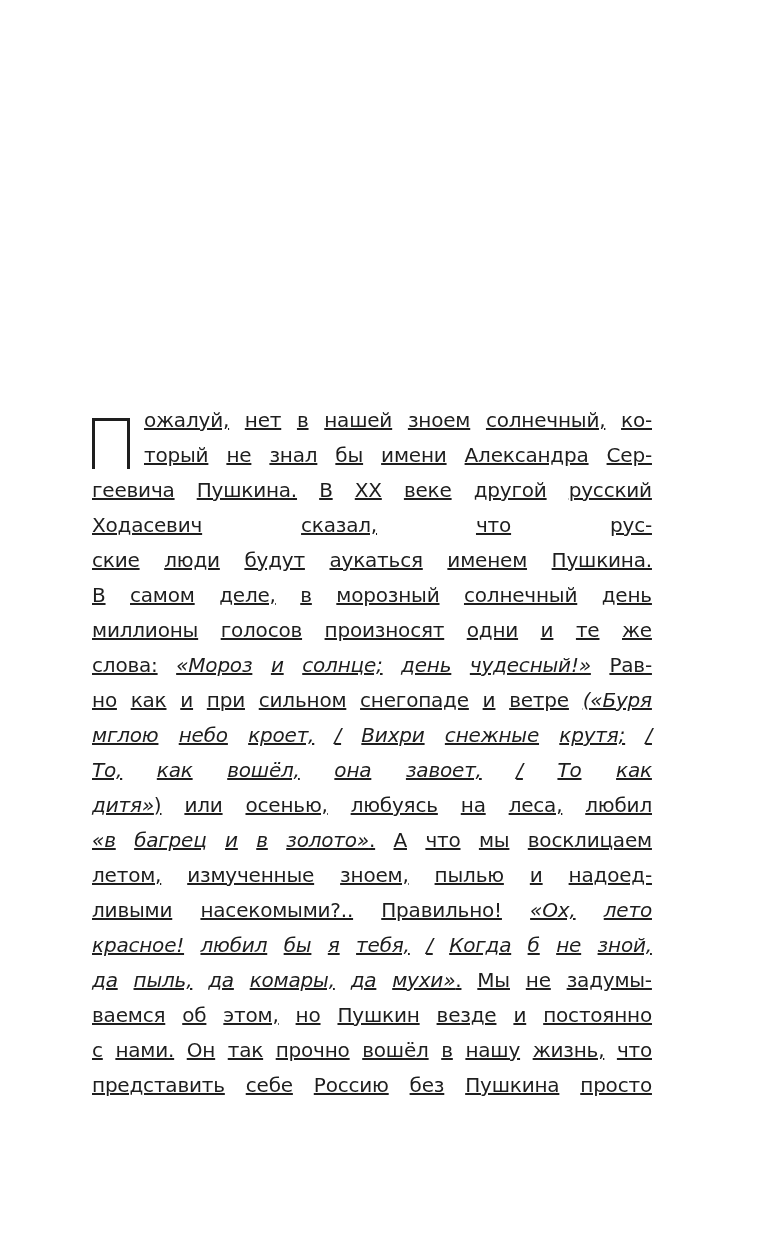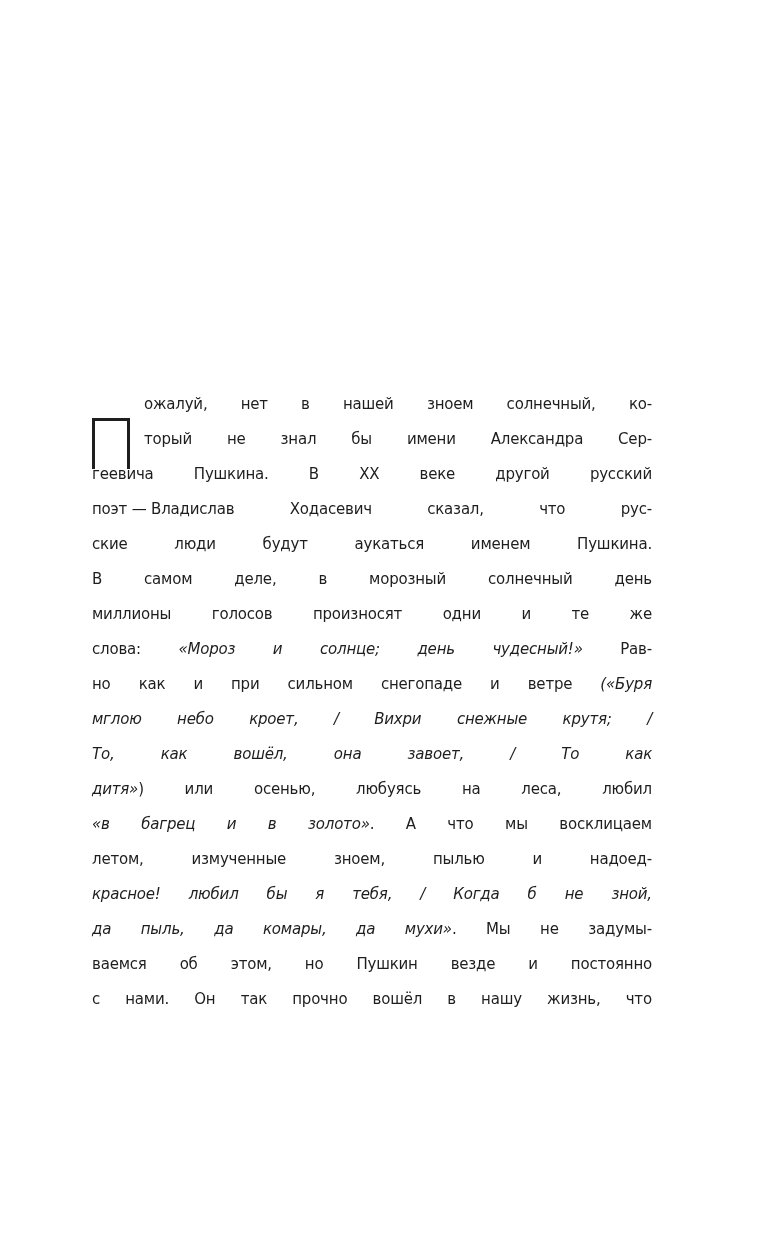--- a/index.html
+++ b/index.html
@@ -16,25 +16,26 @@
     .page {
       position: absolute;
       left: 0; top: 0;
       width: 758px;
       height: 1254px;
       background: #ffffff;
     }
     .text-block {
       position: absolute;
       left: 92px;
-      top: 387px;
+      top: 403px;
       width: 560px;
       font-family: "DejaVu Sans", sans-serif;
-      font-size: 15px;
+      font-size: 20px;
       color: #1e1e1e;
+      text-decoration: underline;
     }
     .line {
       height: 35px;
       line-height: 35px;
       white-space: nowrap;
       display: flex;
       justify-content: space-between;
       letter-spacing: -0.2px;
     }
     .line span.w { white-space: pre; }
@@ -89,21 +90,20 @@
       <div class="line">
         <span class="w"><span>геевича</span></span>
         <span class="w"><span>Пушкина.</span></span>
         <span class="w"><span>В</span></span>
         <span class="w"><span>XX</span></span>
         <span class="w"><span>веке</span></span>
         <span class="w"><span>другой</span></span>
         <span class="w"><span>русский</span></span>
       </div>
       <div class="line">
-        <span class="w"><span>поэт — Владислав</span></span>
         <span class="w"><span>Ходасевич</span></span>
         <span class="w"><span>сказал,</span></span>
         <span class="w"><span>что</span></span>
         <span class="w"><span>рус-</span></span>
       </div>
       <div class="line">
         <span class="w"><span>ские</span></span>
         <span class="w"><span>люди</span></span>
         <span class="w"><span>будут</span></span>
         <span class="w"><span>аукаться</span></span>
@@ -188,20 +188,27 @@
         <span class="w"><span>мы</span></span>
         <span class="w"><span>восклицаем</span></span>
       </div>
       <div class="line">
         <span class="w"><span>летом,</span></span>
         <span class="w"><span>измученные</span></span>
         <span class="w"><span>зноем,</span></span>
         <span class="w"><span>пылью</span></span>
         <span class="w"><span>и</span></span>
         <span class="w"><span>надоед-</span></span>
+      </div>
+      <div class="line">
+        <span class="w"><span>ливыми</span></span>
+        <span class="w"><span>насекомыми?..</span></span>
+        <span class="w"><span>Правильно!</span></span>
+        <span class="w"><span class="it">«Ох,</span></span>
+        <span class="w"><span class="it">лето</span></span>
       </div>
       <div class="line">
         <span class="w"><span class="it">красное!</span></span>
         <span class="w"><span class="it">любил</span></span>
         <span class="w"><span class="it">бы</span></span>
         <span class="w"><span class="it">я</span></span>
         <span class="w"><span class="it">тебя,</span></span>
         <span class="w"><span class="it">/</span></span>
         <span class="w"><span class="it">Когда</span></span>
         <span class="w"><span class="it">б</span></span>
@@ -234,14 +241,22 @@
         <span class="w"><span>нами.</span></span>
         <span class="w"><span>Он</span></span>
         <span class="w"><span>так</span></span>
         <span class="w"><span>прочно</span></span>
         <span class="w"><span>вошёл</span></span>
         <span class="w"><span>в</span></span>
         <span class="w"><span>нашу</span></span>
         <span class="w"><span>жизнь,</span></span>
         <span class="w"><span>что</span></span>
       </div>
+      <div class="line" style="justify-content: space-between;">
+        <span class="w"><span>представить</span></span>
+        <span class="w"><span>себе</span></span>
+        <span class="w"><span>Россию</span></span>
+        <span class="w"><span>без</span></span>
+        <span class="w"><span>Пушкина</span></span>
+        <span class="w"><span>просто</span></span>
+      </div>
     </div>
 </div>
 
 </body></html>

